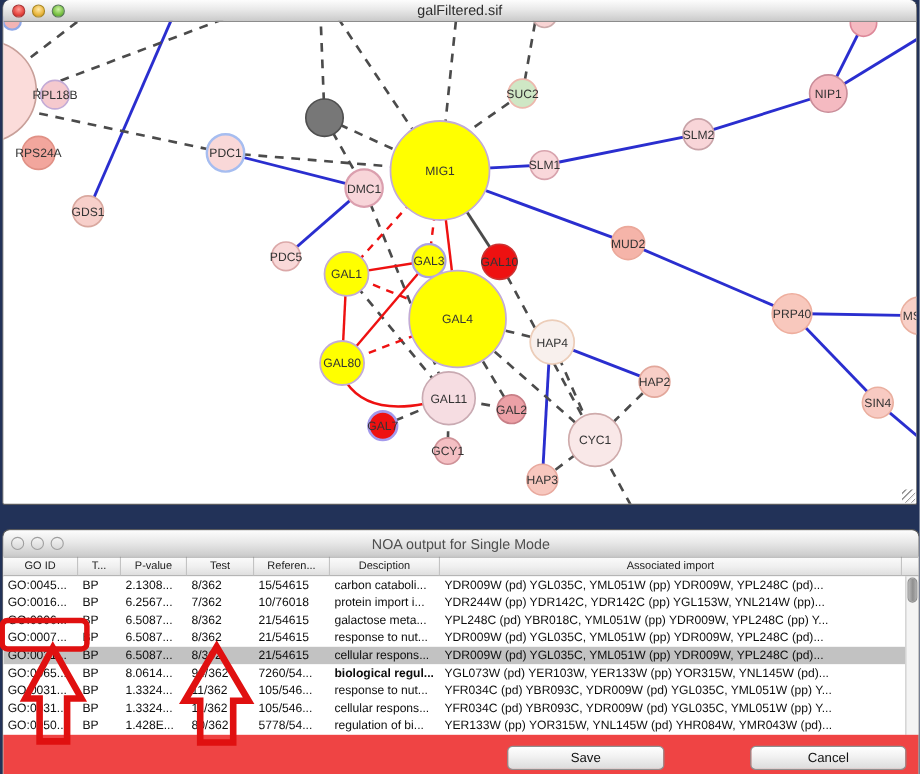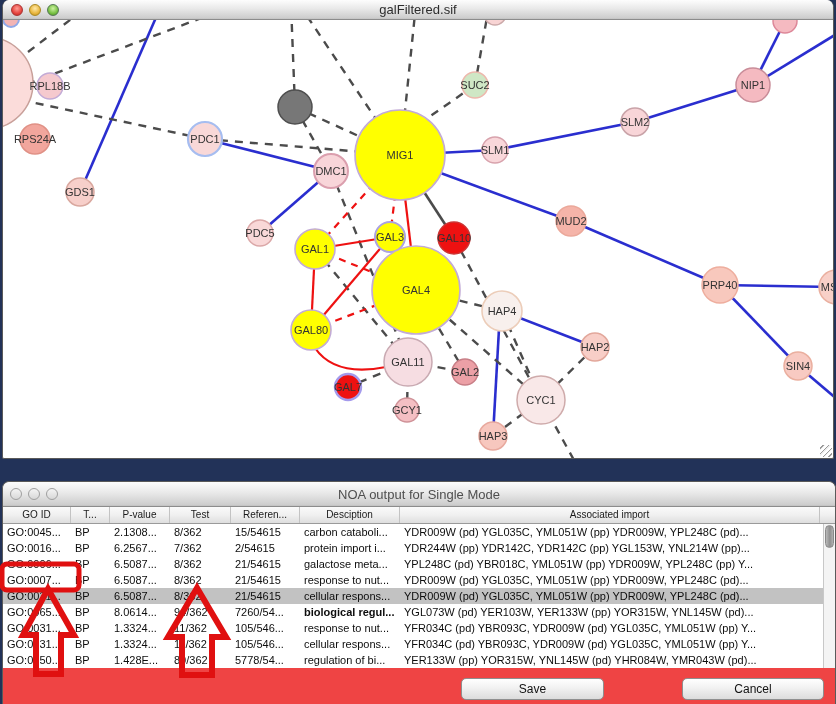--- a/index.html
+++ b/index.html
@@ -254,21 +254,21 @@
           <div class="tcell" style="width: 61px;">8/362</div>
           <div class="tcell" style="width: 69px;">15/54615</div>
           <div class="tcell" style="width: 100px;">carbon cataboli...</div>
           <div class="tcell" style="width: 420px;">YDR009W (pd) YGL035C, YML051W (pp) YDR009W, YPL248C (pd)...</div>
         </div>
         <div class="trow">
           <div class="tcell" style="width: 68px;">GO:0016...</div>
           <div class="tcell" style="width: 39px;">BP</div>
           <div class="tcell" style="width: 60px;">6.2567...</div>
           <div class="tcell" style="width: 61px;">7/362</div>
-          <div class="tcell" style="width: 69px;">2/54615</div>
+          <div class="tcell" style="width: 69px;">10/76018</div>
           <div class="tcell" style="width: 100px;">protein import i...</div>
           <div class="tcell" style="width: 420px;">YDR244W (pp) YDR142C, YDR142C (pp) YGL153W, YNL214W (pp)...</div>
         </div>
         <div class="trow">
           <div class="tcell" style="width: 68px;">GO:0006...</div>
           <div class="tcell" style="width: 39px;">BP</div>
           <div class="tcell" style="width: 60px;">6.5087...</div>
           <div class="tcell" style="width: 61px;">8/362</div>
           <div class="tcell" style="width: 69px;">21/54615</div>
           <div class="tcell" style="width: 100px;">galactose meta...</div>

